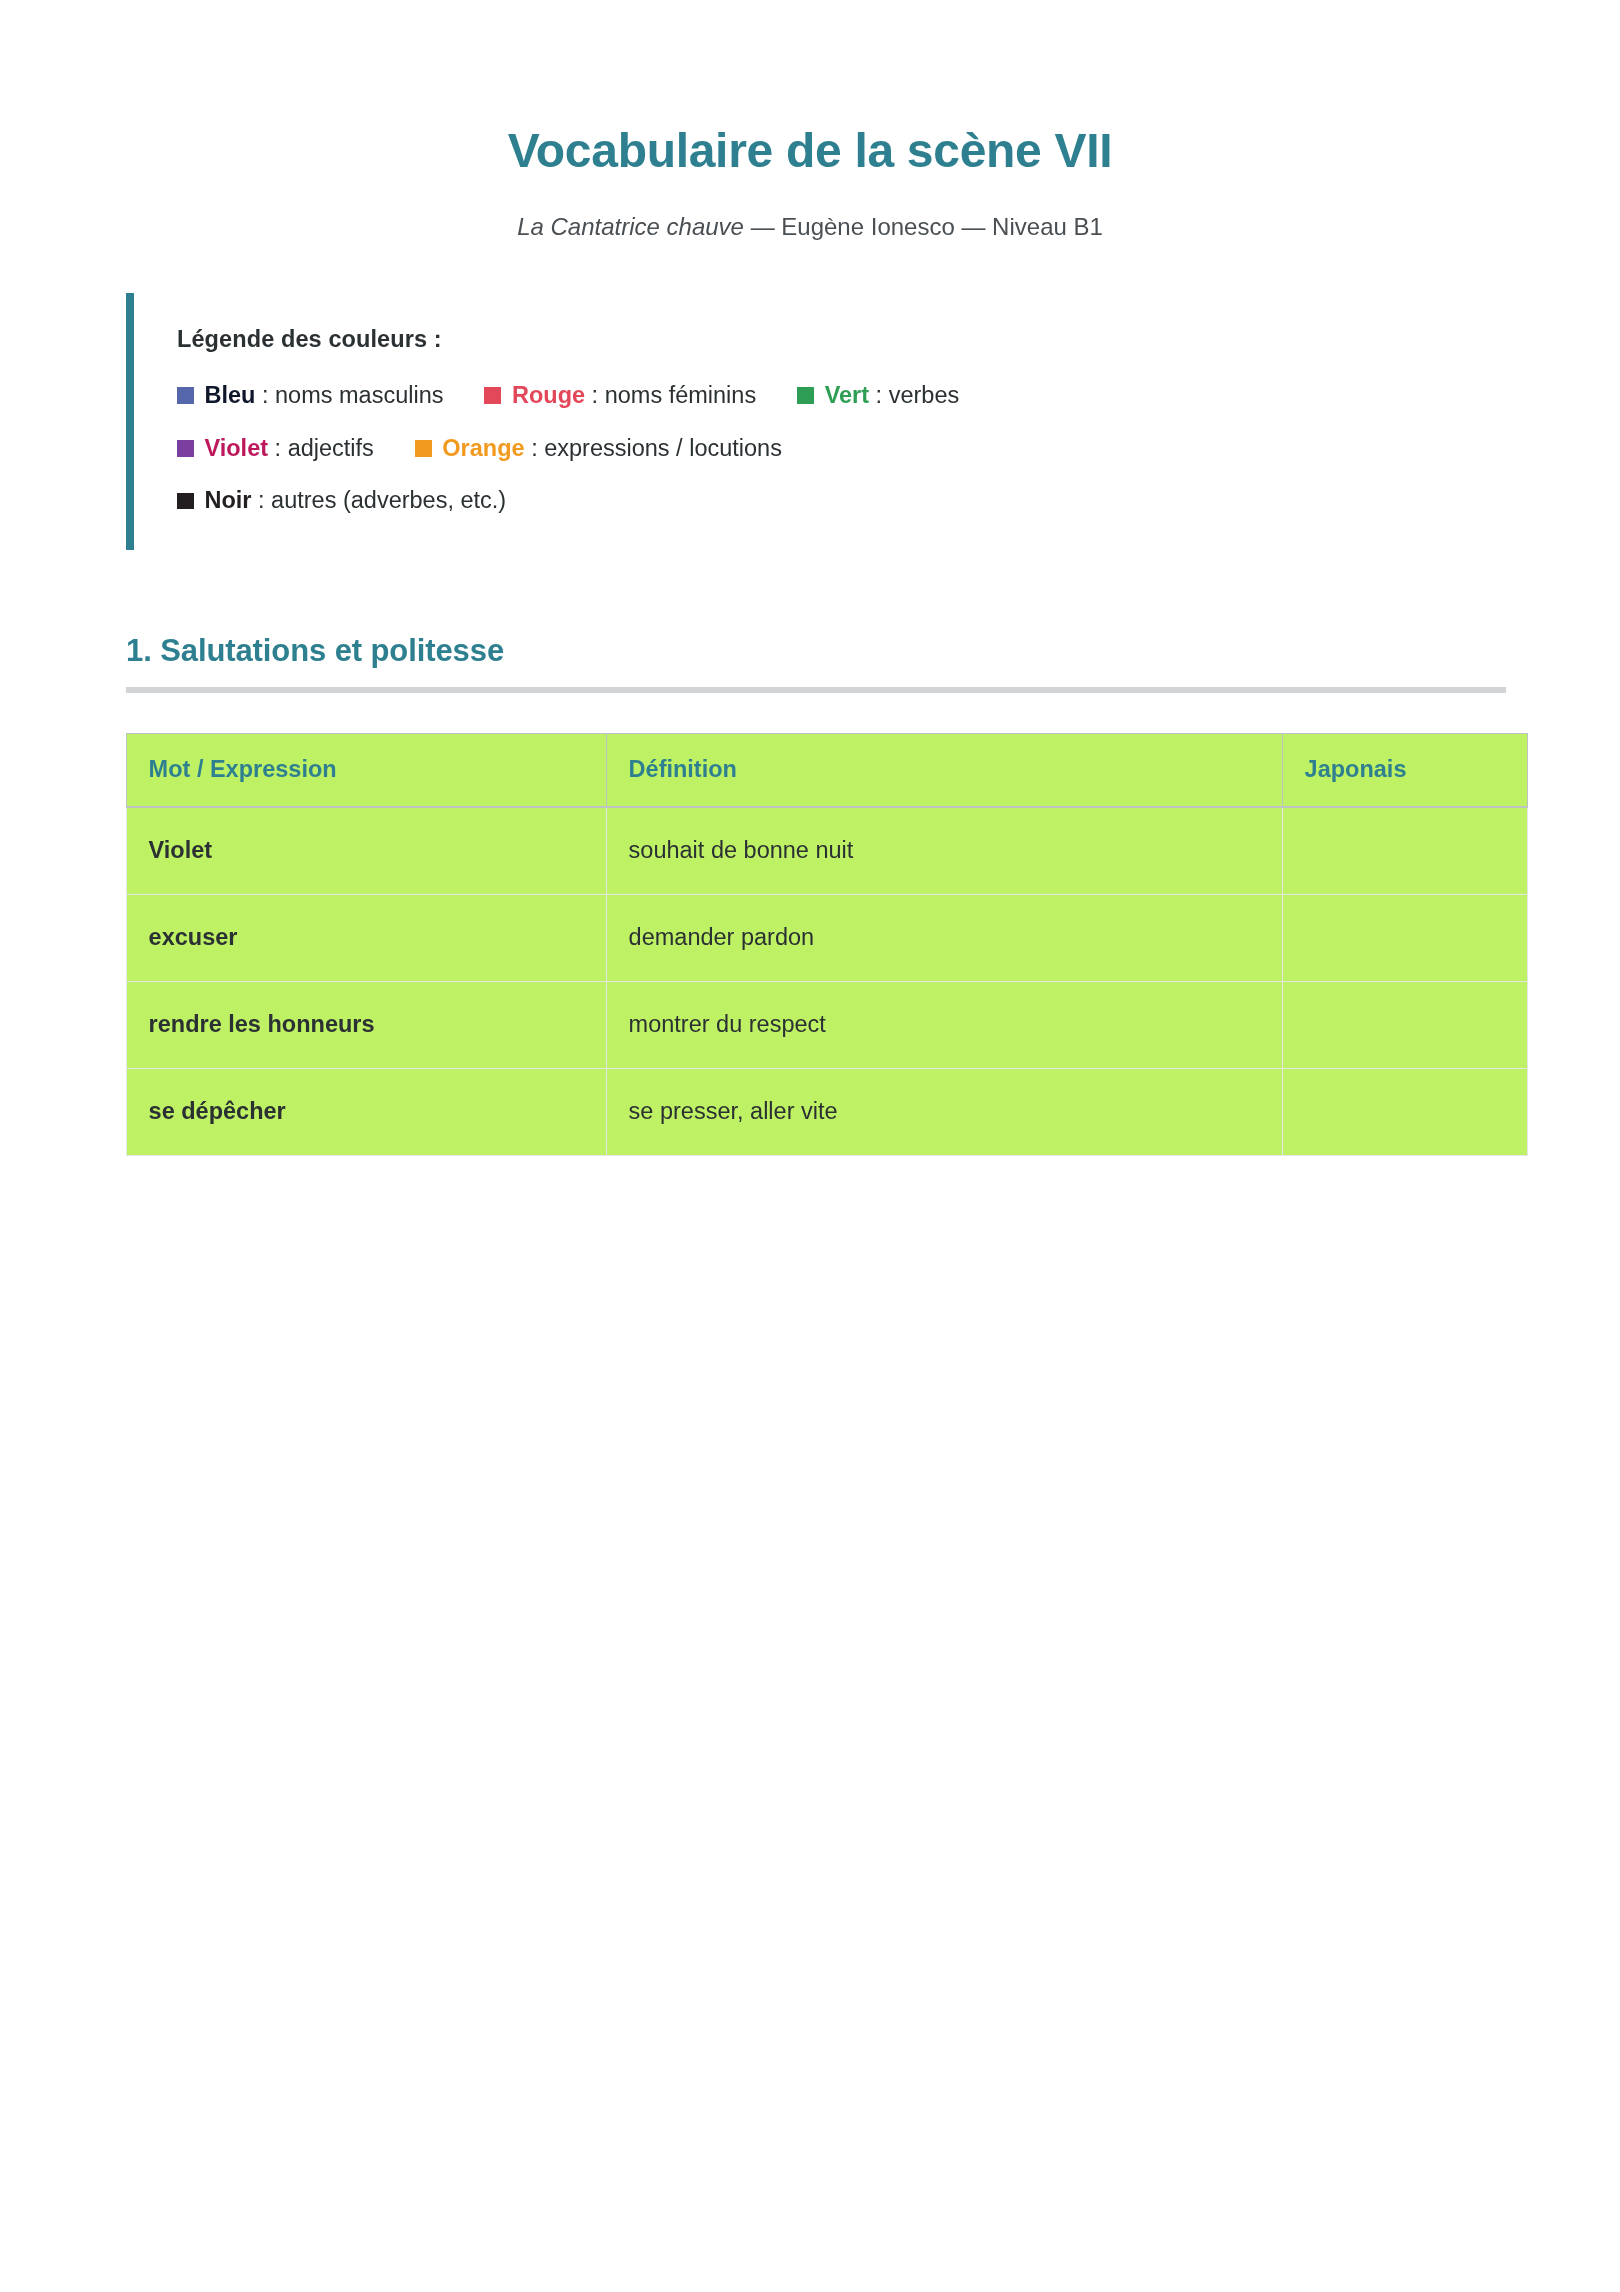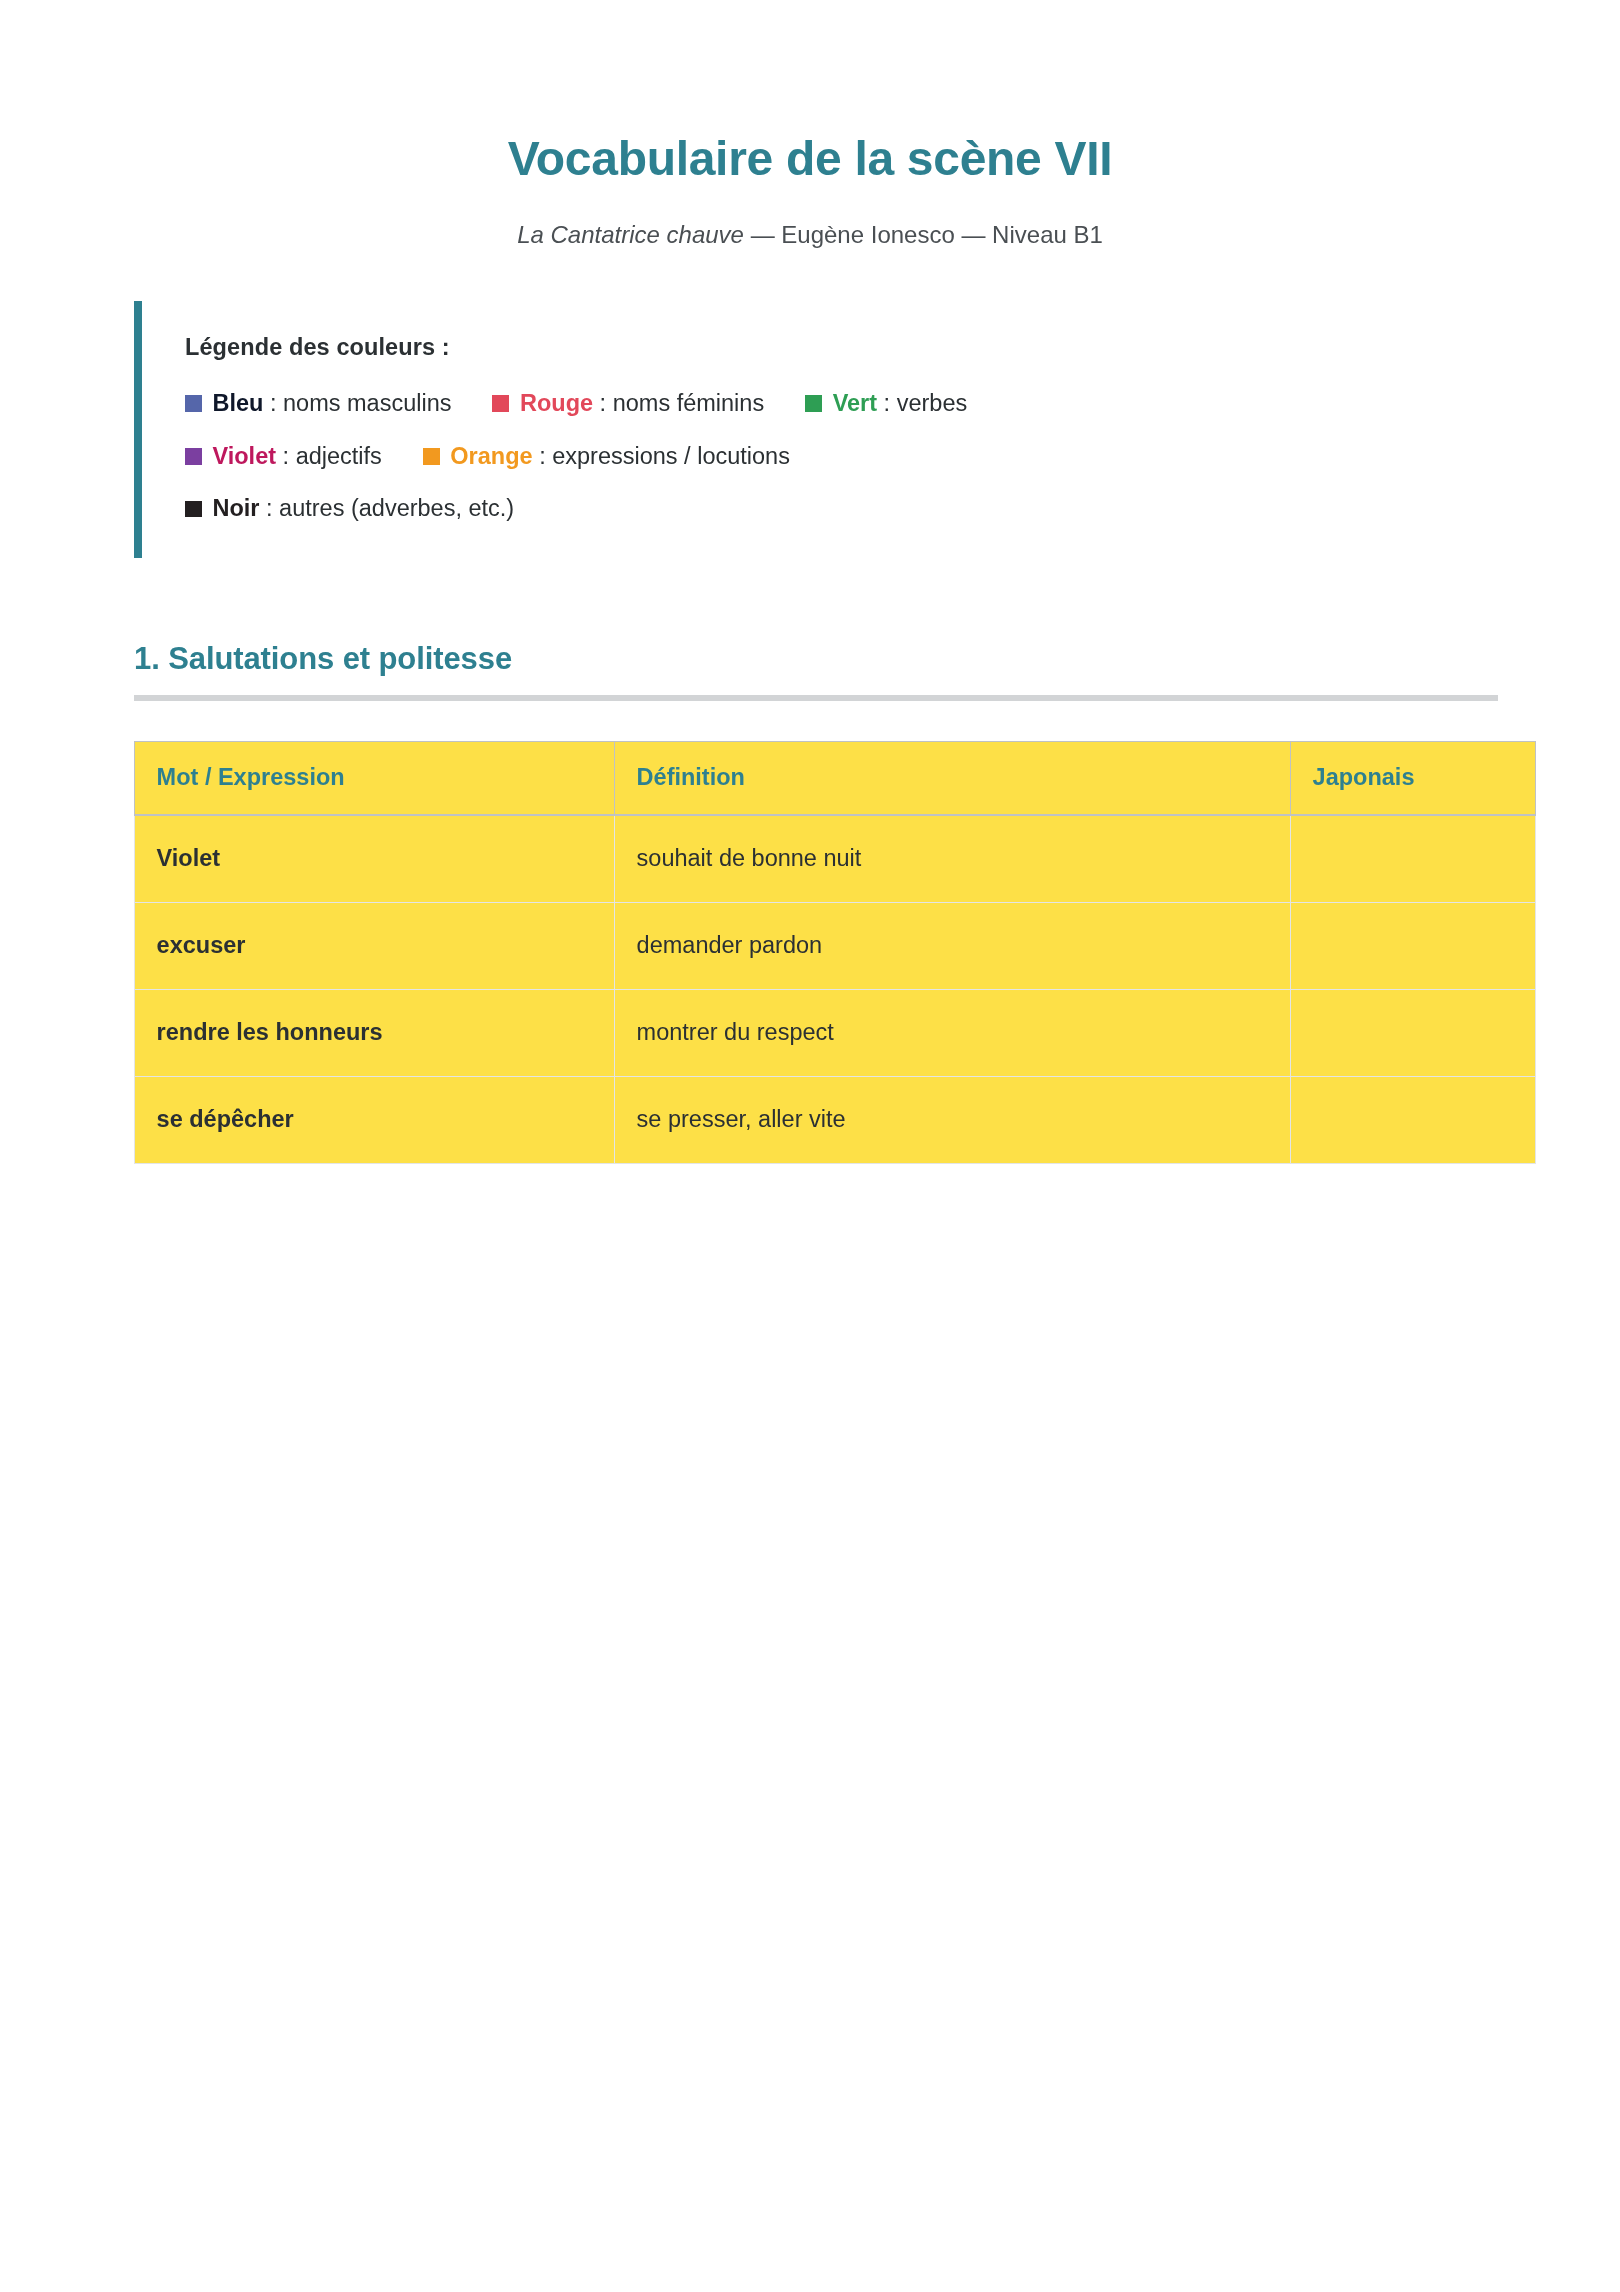--- a/index.html
+++ b/index.html
@@ -13,21 +13,21 @@
     font-family: "Liberation Sans", sans-serif;
     color: #2b3033;
     -webkit-font-smoothing: antialiased;
   }
 
   .page {
     position: relative;
     width: 1620px;
     height: 1670px;
     box-sizing: border-box;
-    padding: 16px;
+    padding: 8px;
   }
 
   
   .doc-title {
     margin: 0;
     padding-top: 116px;
     text-align: center;
     font-size: 48px;
     line-height: 1.12;
     font-weight: bold;
@@ -119,21 +119,21 @@
   
   .vocab-table-wrap {
     margin-left: 118px;
     margin-right: 101px;
     margin-top: 40px;
   }
   table.vocab {
     width: 1402px;
     border-collapse: collapse;
     table-layout: fixed;
-    background: #fde047;
+    background: #bef264;
   }
   table.vocab col.c1 { width: 480px; }
   table.vocab col.c2 { width: 676px; }
   table.vocab col.c3 { width: 245px; }
 
   table.vocab th,
   table.vocab td {
     border: 1px solid #e3e5e6;
     padding: 0 21.6px;
     text-align: left;

